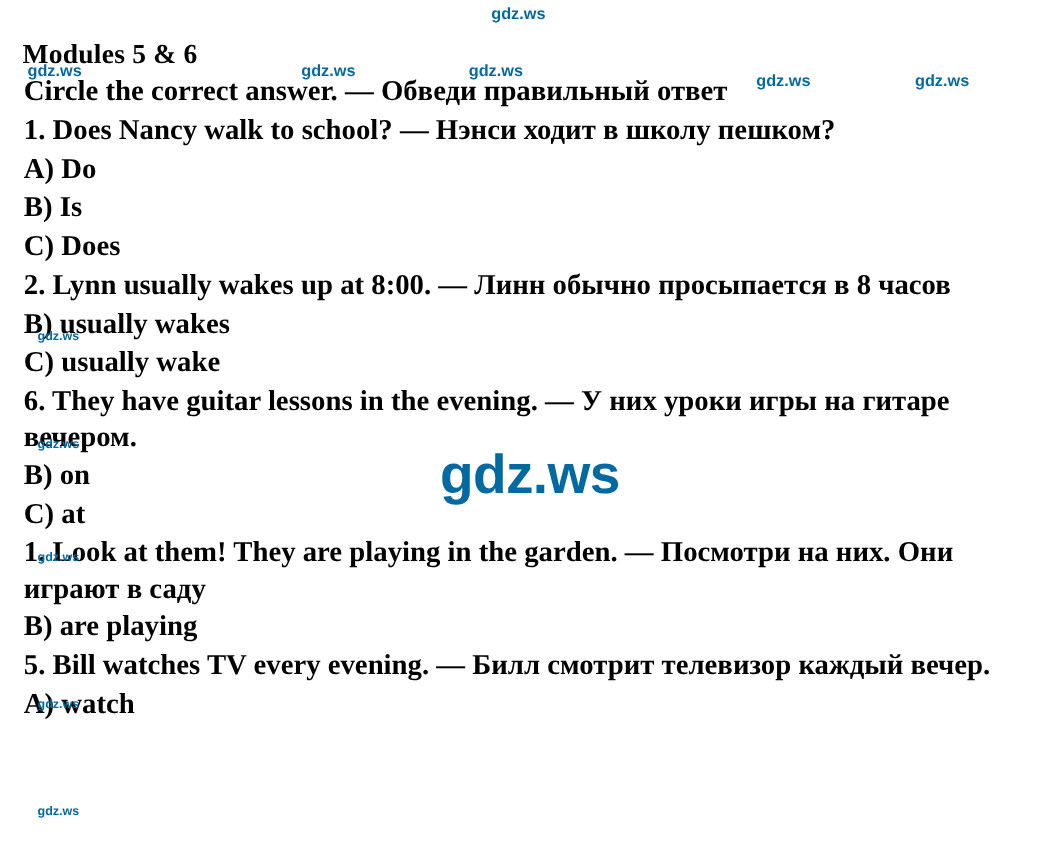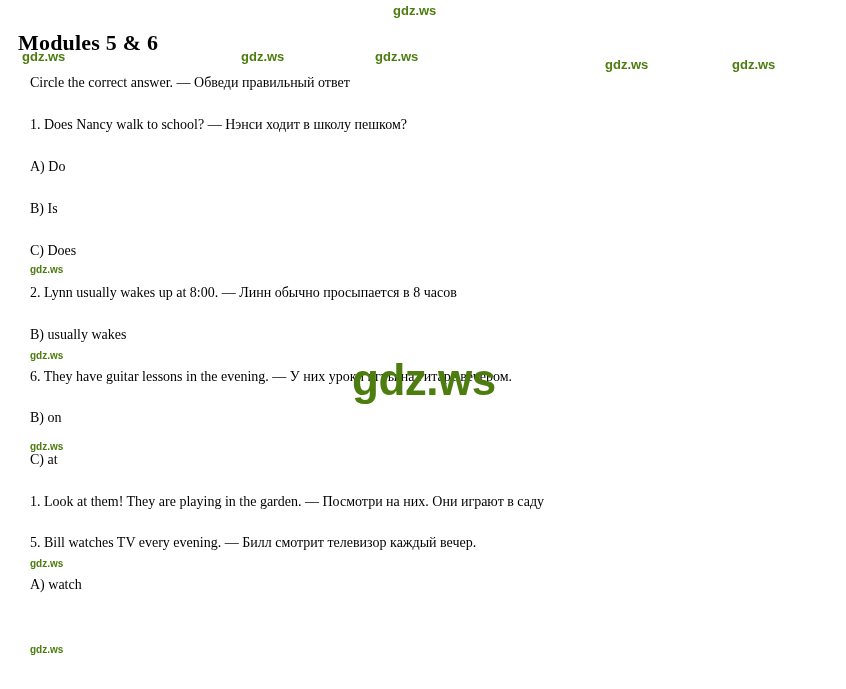--- a/index.html
+++ b/index.html
@@ -31,34 +31,35 @@
   .doc-title {
     font-family: "Liberation Serif", serif;
     font-weight: bold;
     font-size: 22px;
     line-height: 26px;
     margin: 0 0 2px 0;
     letter-spacing: 0.2px;
   }
   .line {
     font-family: "Liberation Serif", serif;
-    font-size: 14px;
+    font-size: 23px;
     line-height: 30px;
-    margin: 12px;
+    margin: 1px;
     white-space: pre-wrap;
+    font-weight: bold;
   }
   .line.wrap {
     line-height: 29px;
   }
   
   .wm {
     position: absolute;
     font-family: "Liberation Sans", sans-serif;
     font-weight: bold;
-    color: #4d7c0f;
+    color: #0369a1;
     white-space: nowrap;
     pointer-events: none;
   }
   .wm-small { font-size: 13px; }
   .wm-tiny { font-size: 10px; }
   .wm-big  { font-size: 44px; letter-spacing: -0.5px; }
 </style>
 </head>
 <body>
 
@@ -70,26 +71,28 @@
 
     <p class="line">Circle the correct answer. — Обведи правильный ответ</p>
 
     <p class="line">1. Does Nancy walk to school? — Нэнси ходит в школу пешком?</p>
     <p class="line">A) Do</p>
     <p class="line">B) Is</p>
     <p class="line">C) Does</p>
 
     <p class="line">2. Lynn usually wakes up at 8:00. — Линн обычно просыпается в 8 часов</p>
     <p class="line">B) usually wakes</p>
+    <p class="line">C) usually wake</p>
 
     <p class="line wrap">6. They have guitar lessons in the evening. — У них уроки игры на гитаре вечером.</p>
     <p class="line">B) on</p>
     <p class="line">C) at</p>
 
     <p class="line wrap">1. Look at them! They are playing in the garden. — Посмотри на них. Они играют в саду</p>
+    <p class="line">B) are playing</p>
 
     <p class="line">5. Bill watches TV every evening. — Билл смотрит телевизор каждый вечер.</p>
     <p class="line">A) watch</p>
 
   </div>
 
   <div id="watermark-layer">
       <div class="wm wm-small" style="left: 393px; top: 3px;">gdz.ws</div>
       <div class="wm wm-small" style="left: 22px; top: 49px;">gdz.ws</div>
       <div class="wm wm-small" style="left: 241px; top: 49px;">gdz.ws</div>

